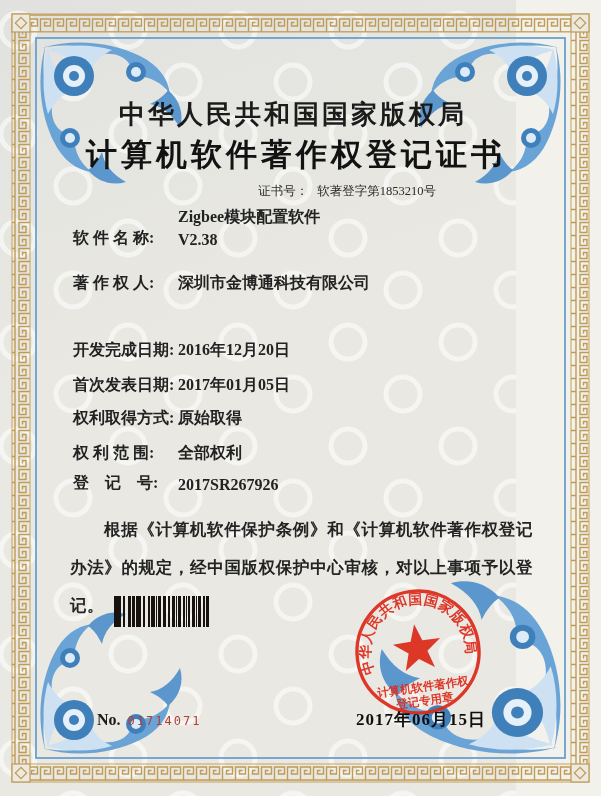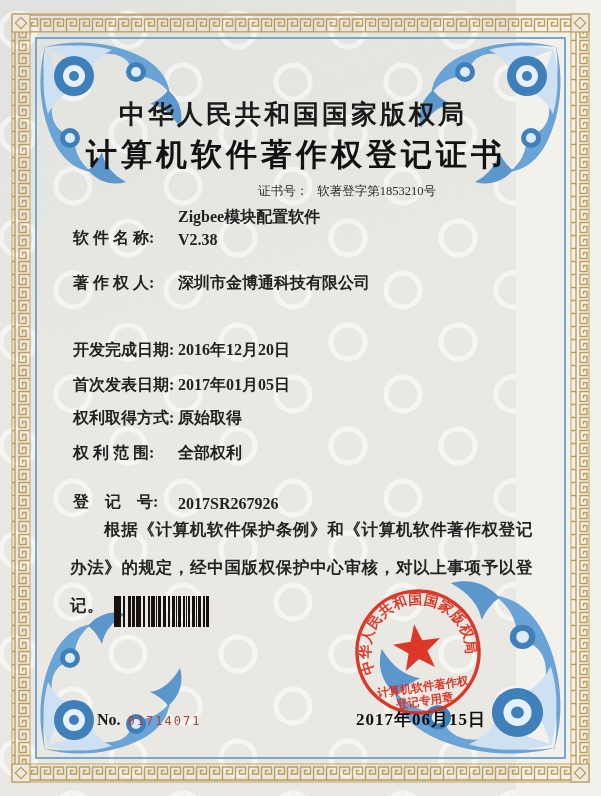--- a/index.html
+++ b/index.html
@@ -19,21 +19,21 @@
   .issuer{position:absolute;top:97px;left:0;width:586px;text-align:center;
     font-size:26px;font-weight:bold;letter-spacing:3px;color:#1b1b1b;white-space:nowrap;}
   .cert-title{position:absolute;top:134px;left:0;width:592px;text-align:center;
     font-size:31px;font-weight:bold;letter-spacing:4px;color:#121212;white-space:nowrap;}
   .certno{position:absolute;top:183px;right:80px;font-size:12.5px;font-weight:normal;color:#2b2b2b;white-space:nowrap;}
   .certno .lbl{margin-right:9px;}
   .row{position:absolute;left:73px;display:flex;align-items:flex-end;
     font-size:16px;font-weight:bold;color:#222;white-space:nowrap;}
   .row .lab{width:104px;flex:none;}
   .row .val{margin-left:1px;}
-  .r1{top:207px}.r2{top:273px}.r3{top:340px}.r4{top:375px}.r5{top:408px}.r6{top:443px}.r7{top:492px}
+  .r1{top:207px}.r2{top:273px}.r3{top:340px}.r4{top:375px}.r5{top:408px}.r6{top:443px}.r7{top:473px}
   .val2{margin-top:3px;}
   .statement{position:absolute;left:70px;top:511px;width:463px;
     font-size:16.5px;font-weight:bold;line-height:38px;text-indent:34px;
     text-align:justify;letter-spacing:.5px;color:#232323;}
   .barcode{position:absolute;left:114px;top:596px;width:88px;height:31px;
     border-left:4px solid #17120e;border-right:3px solid #17120e;
     background-image:
       repeating-linear-gradient(90deg,#17120e 0 2px,transparent 2px 5px),
       repeating-linear-gradient(90deg,#17120e 0 1px,transparent 1px 4px),
       repeating-linear-gradient(90deg,#17120e 0 1px,transparent 1px 7px);

